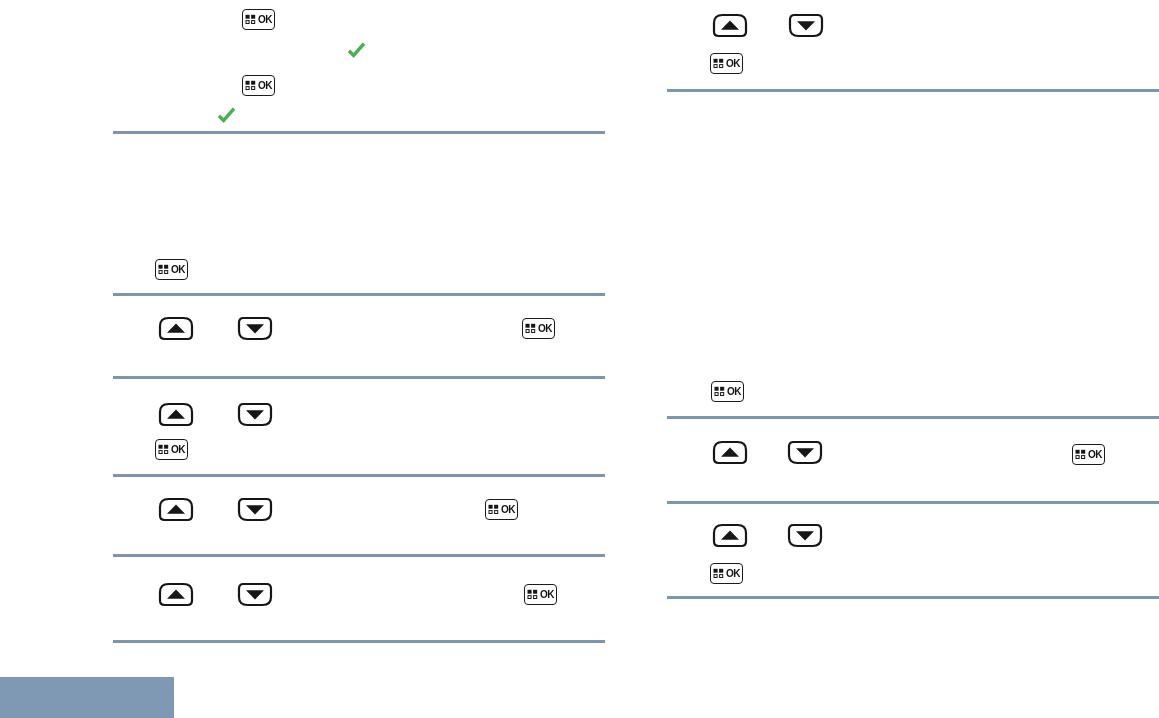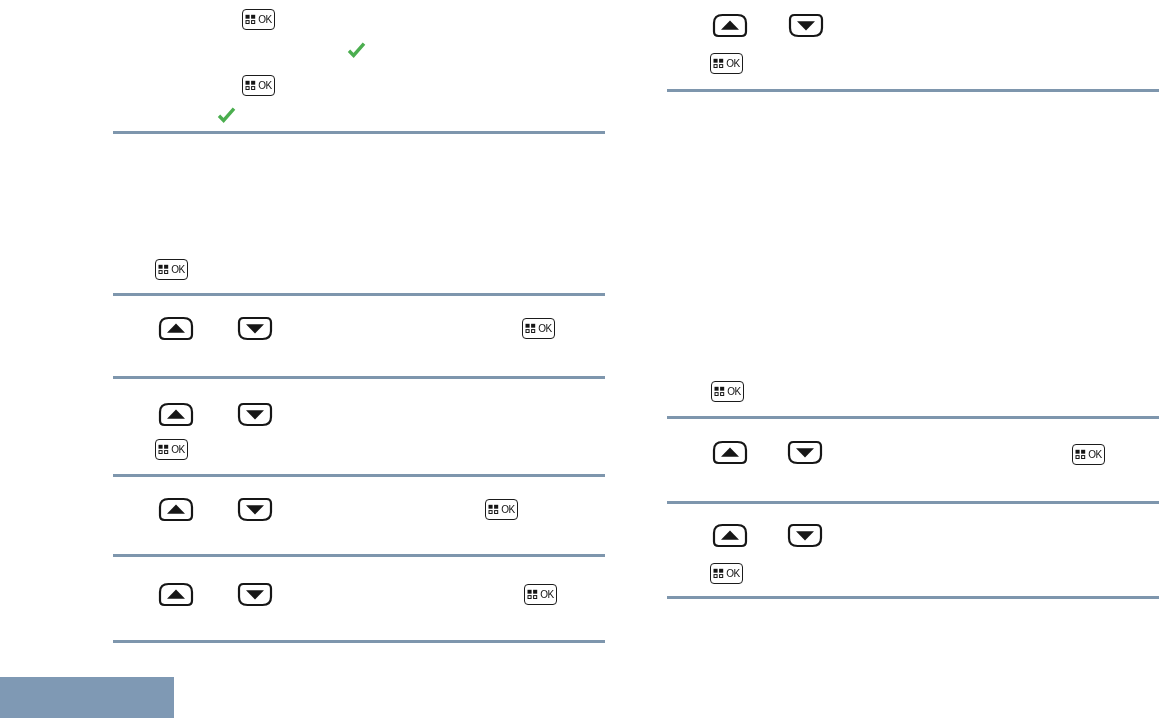--- a/index.html
+++ b/index.html
@@ -29,21 +29,21 @@
     border:1.7px solid #1b1b1b;
     border-radius:4px;
     background:#ffffff;
     display:flex;
     align-items:center;
     justify-content:center;
     gap:2px;
   }
   .ok-label {
     font-size:10px;
-    font-weight:400;
+    font-weight:700;
     color:#111111;
     letter-spacing:-0.4px;
     line-height:1;
   }
   .grid-glyph { display:flex; }
   .grid-glyph svg { display:block; }
 
   
   .key-btn {
     position:absolute;

